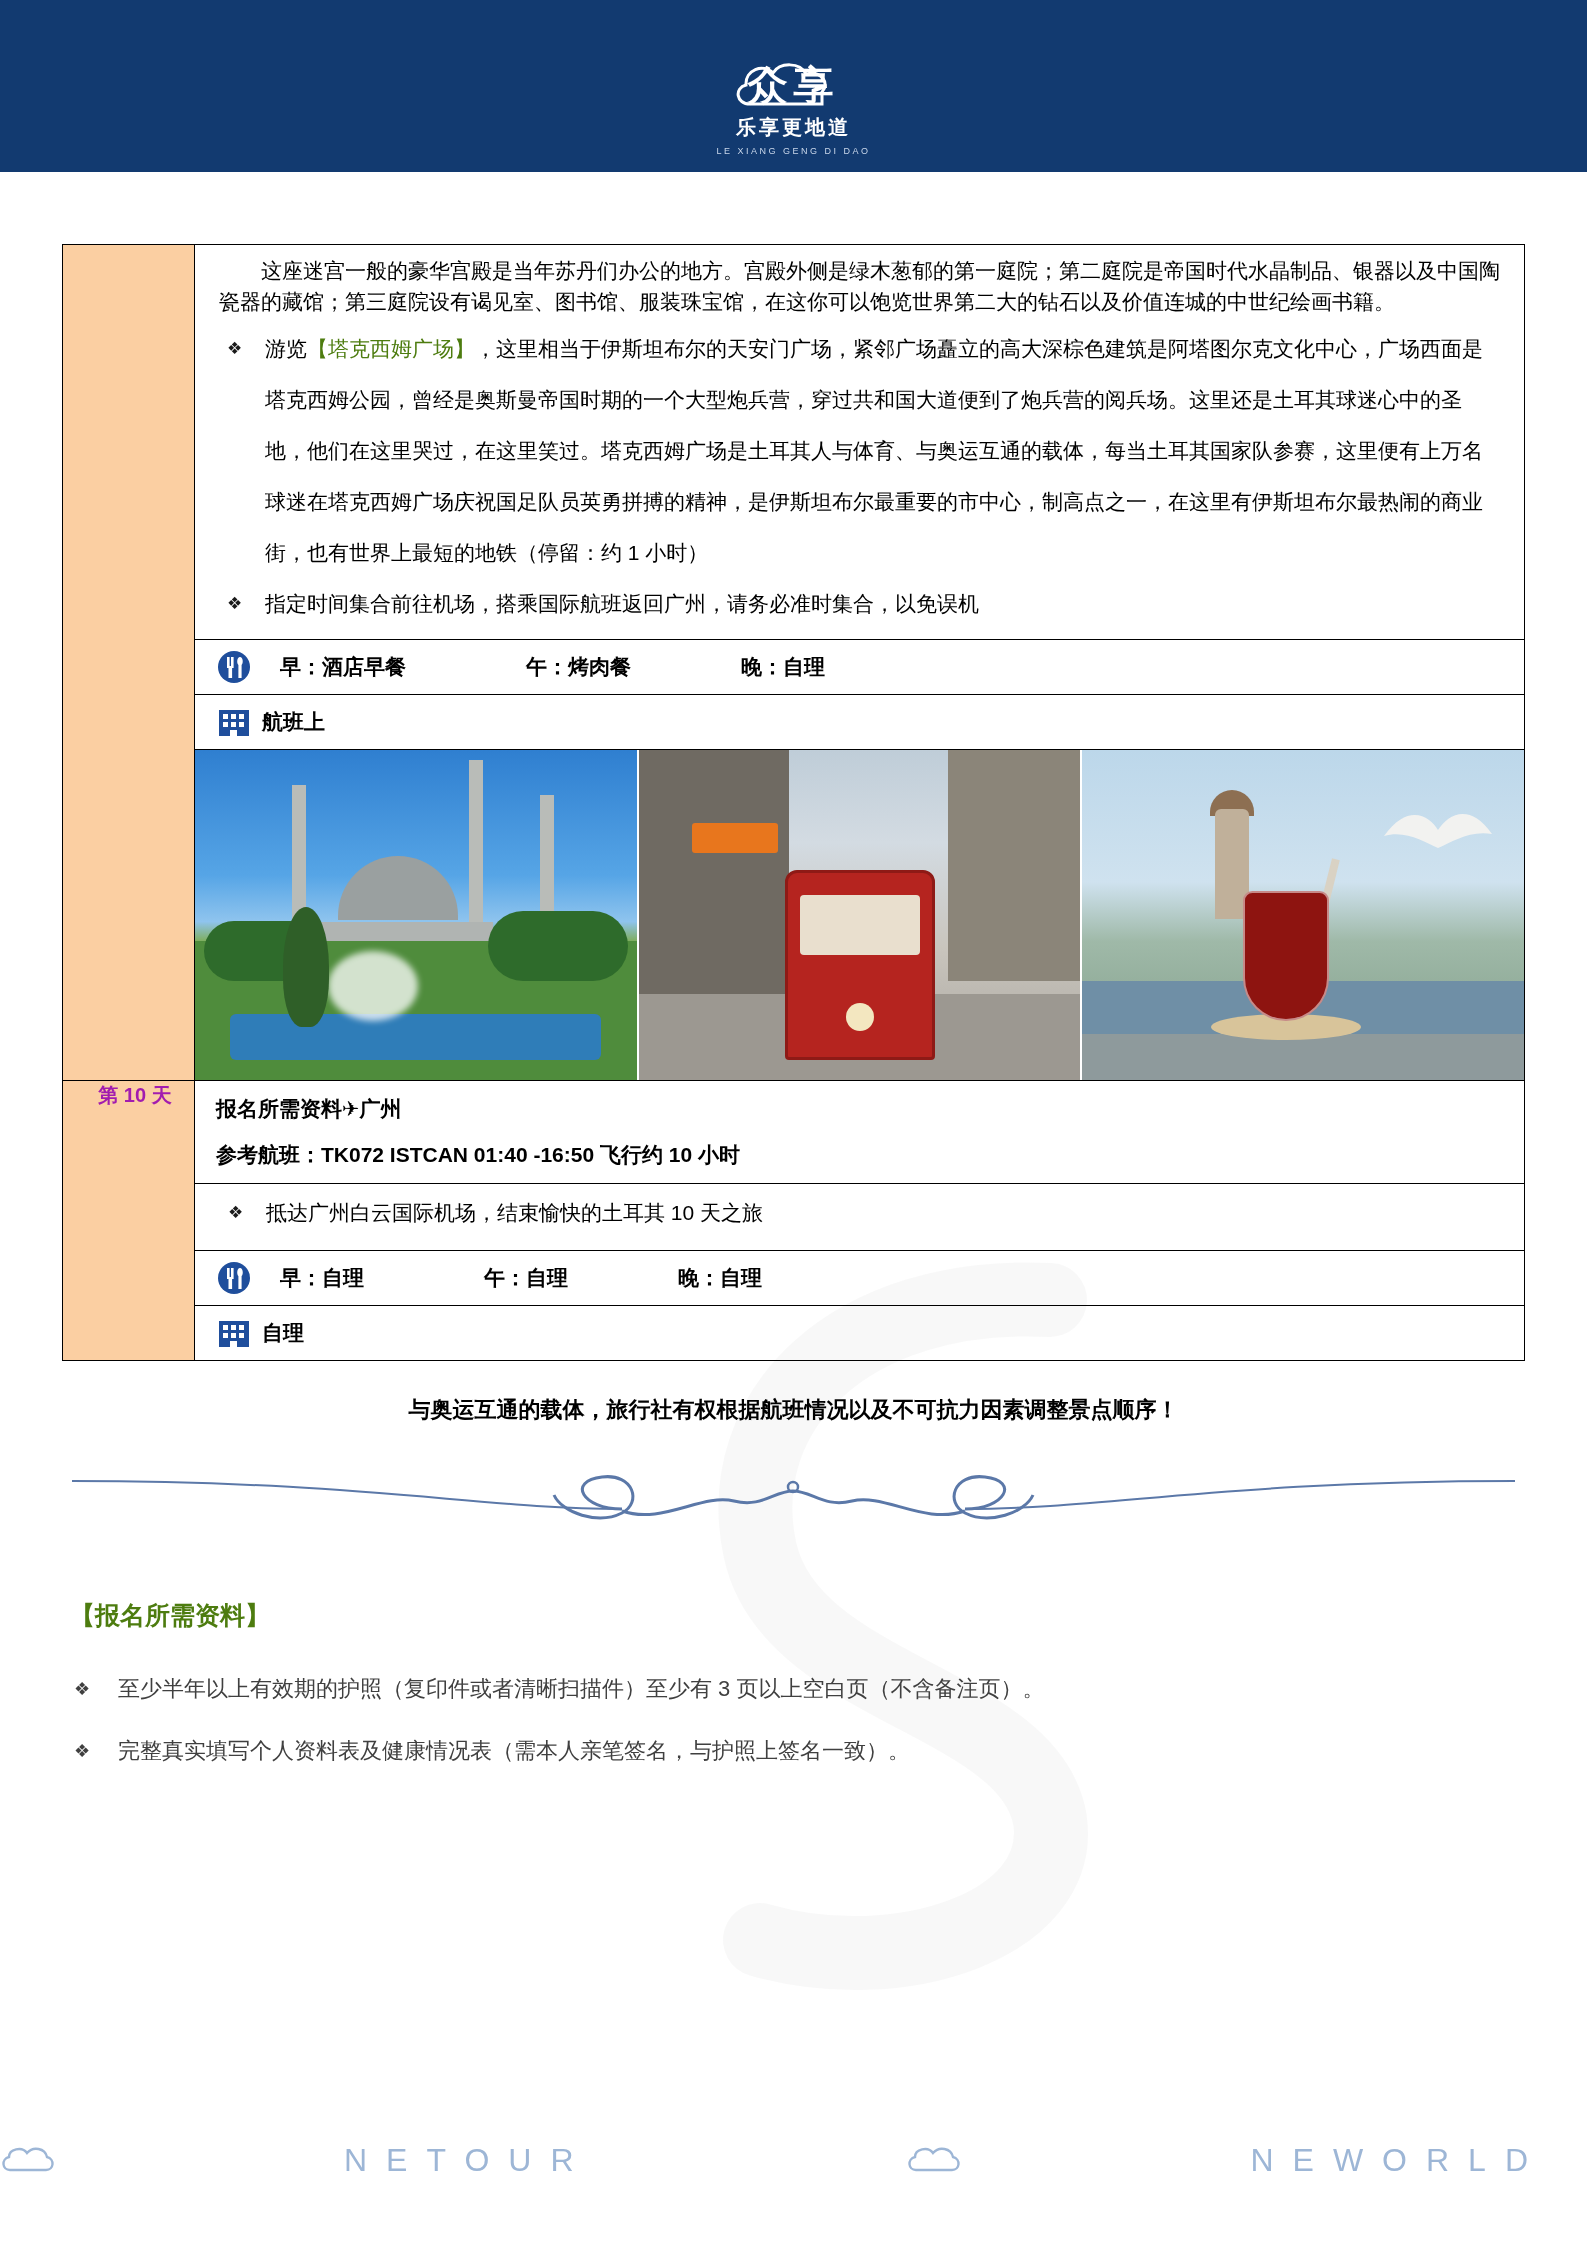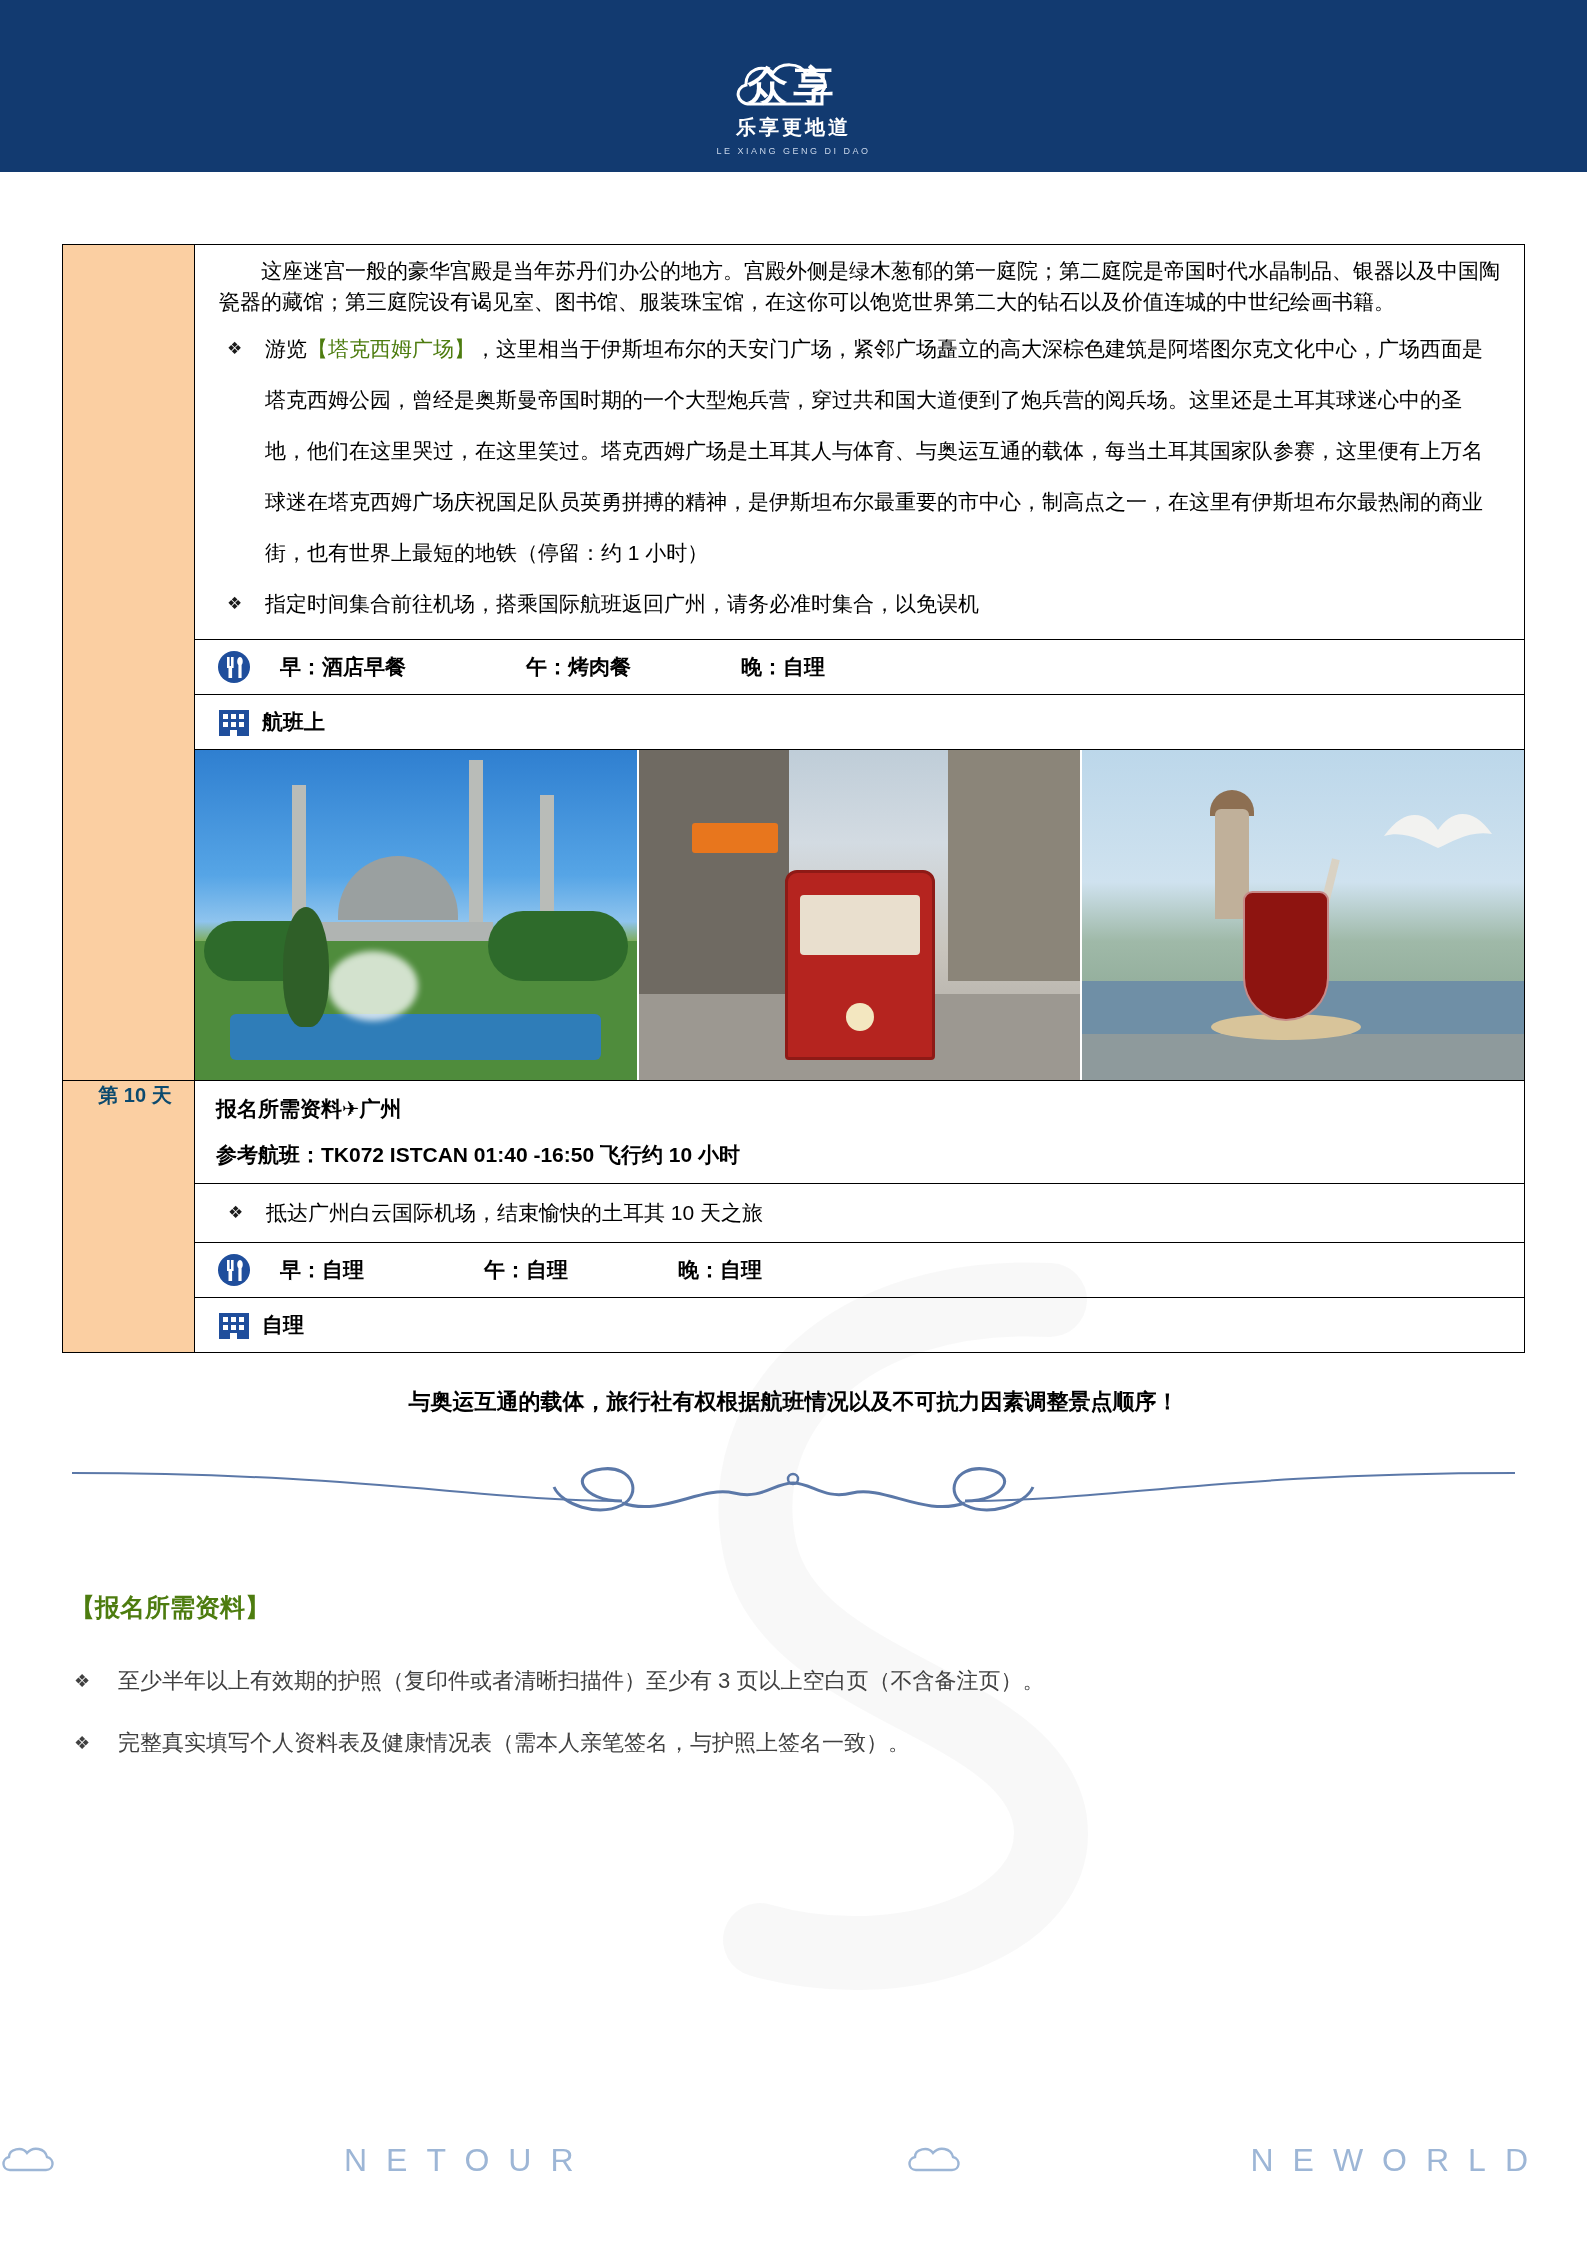--- a/index.html
+++ b/index.html
@@ -68,21 +68,21 @@
   }
   .itin td { border:1.5px solid #000; vertical-align:top; }
 
   .daycol {
     width:132px;
     background:#fbcfa2;
     text-align:center;
     vertical-align:middle;
     font-size:20px;
     font-weight:bold;
-    color:#0c4a6e;
+    color:#a21caf;
     padding-left:14px;
   }
   .contentcol { padding:0; }
 
   .para {
     font-size:21px;
     line-height:31px;
     color:#000;
     padding:10px 24px 6px 24px;
   }
@@ -353,21 +353,21 @@
     <tr>
       <td class="daycol" rowspan="4">第 10 天</td>
       <td>
         <div class="flightline">报名所需资料✈广州</div>
         <div class="flightline" style="padding-top:0;">参考航班：TK072   ISTCAN   01:40 -16:50 飞行约 10 小时</div>
       </td>
     </tr>
 
     <tr>
       <td>
-        <ul class="bullets" style="padding-top:8px;padding-bottom:8px;">
+        <ul class="bullets" style="padding-top:8px;padding-bottom:16px;">
           <li style="line-height:40px;">抵达广州白云国际机场，结束愉快的土耳其 10 天之旅</li>
         </ul>
       </td>
     </tr>
 
     <tr>
       <td>
         <div class="mealrow">
           <span class="icon-meal">
             <svg width="36" height="36" viewBox="0 0 36 36">

